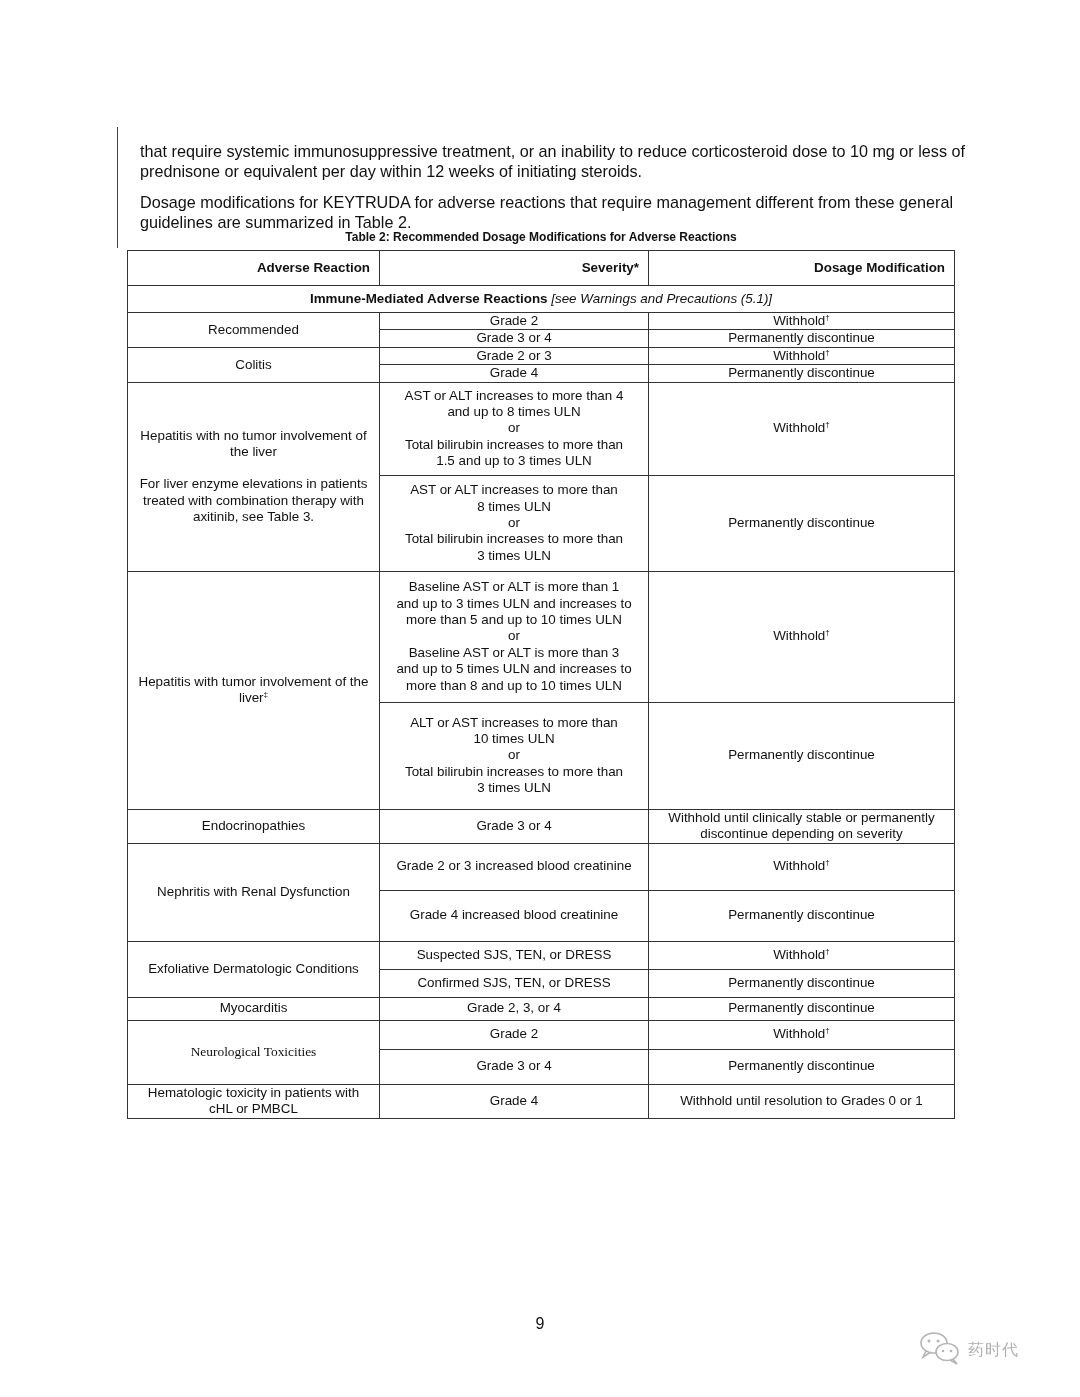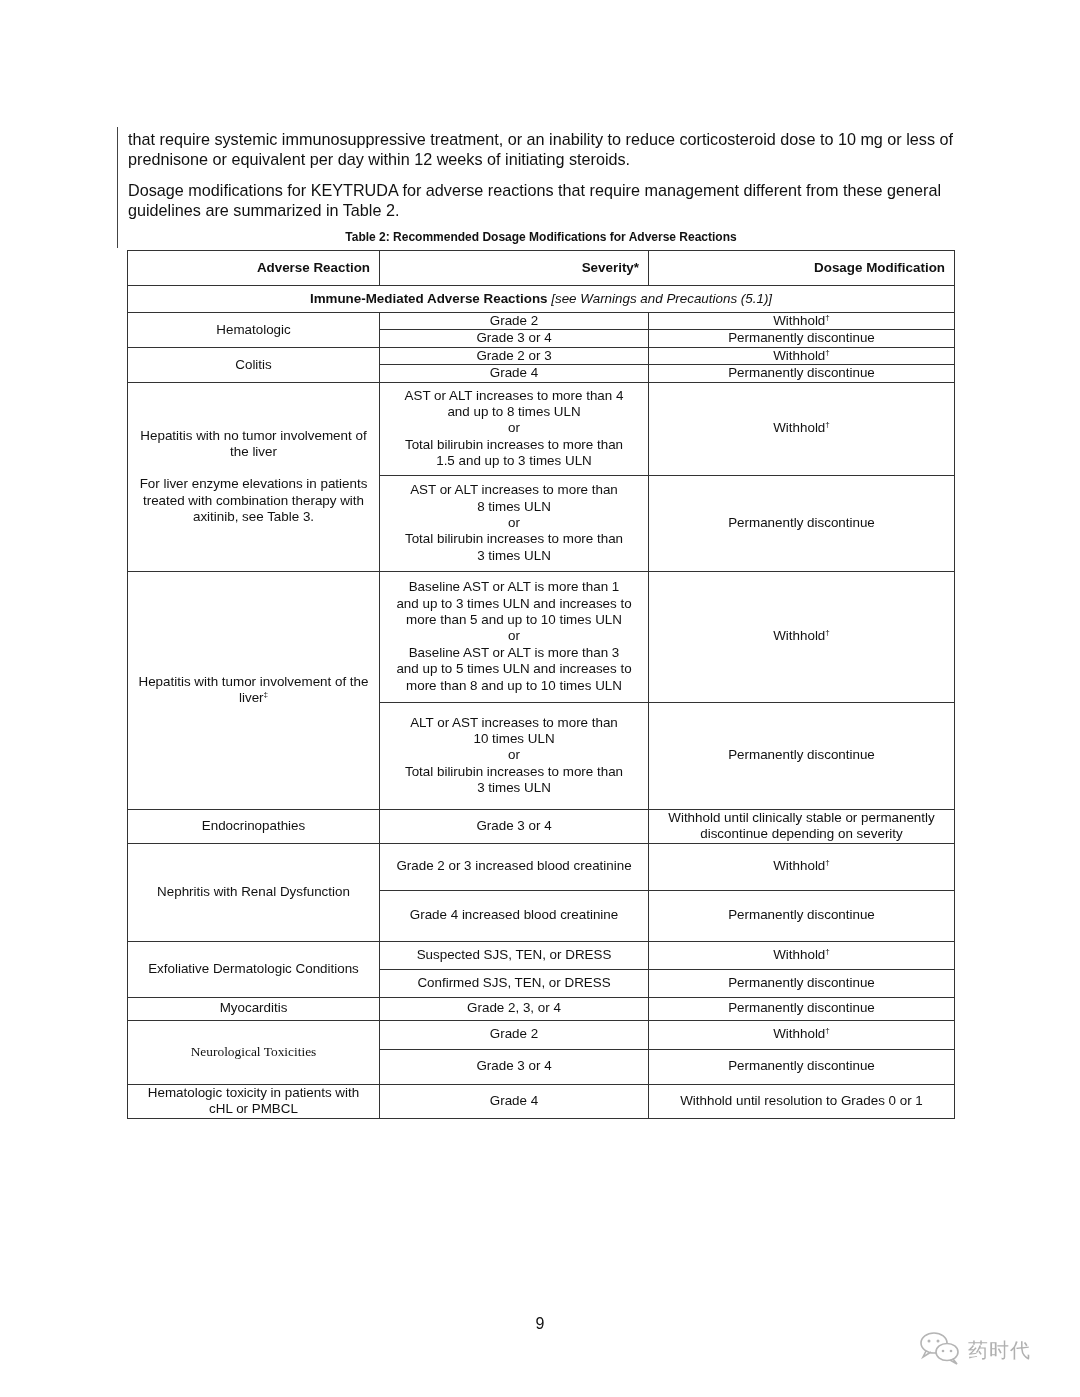--- a/index.html
+++ b/index.html
@@ -1,19 +1,19 @@
 <!DOCTYPE html>
 <html><head>
 <meta charset="utf-8">
 <style>
   html, body { margin: 0; padding: 0; background: #ffffff; }
   body { width: 1080px; height: 1397px; position: relative; overflow: hidden;
          font-family: "Liberation Sans", sans-serif; color: #111; }
   .change-bar { position: absolute; left: 117px; top: 127px; width: 1px; height: 121px; background: #444; }
-  .para { position: absolute; left: 128px; width: 830px; font-size: 16.2px; line-height: 20px; margin: 0; }
+  .para { position: absolute; left: 128px; width: 830px; font-size: 16.2px; line-height: 20px; margin: 12px; }
   #p1 { top: 129px; }
   #p2 { top: 180px; }
   .caption { position: absolute; left: 128px; width: 826px; top: 230px; text-align: center;
              font-weight: bold; font-size: 12px; }
   table.tbl { position: absolute; left: 127px; top: 250px; width: 827px; border-collapse: collapse;
               table-layout: fixed; font-size: 13.4px; line-height: 16.4px; }
   table.tbl td, table.tbl th { border: 1px solid #333; padding: 0 9px; vertical-align: middle; text-align: center; }
   table.tbl th { font-weight: bold; text-align: right; height: 34px; }
   col.c1 { width: 252px; } col.c2 { width: 269px; } col.c3 { width: 306px; }
   .section-row td { height: 26px; }
@@ -29,21 +29,21 @@
   .neph2 td { height: 50px; }
   .exf td { height: 27px; }
   .myo td { height: 22px; margin-top: 27px; }
   .neuro1 td { height: 28px; vertical-align: top; padding-top: 1px; }
   .neuro2 td { height: 34px; vertical-align: top; padding-top: 1px; }
   .hema td { height: 33px; }
   .block { display: block; }
   .gap { display: block; height: 16px; }
   .page-number { position: absolute; left: 0; width: 1080px; top: 1315px; text-align: center; font-size: 16px; }
   .watermark { position: absolute; left: 918px; top: 1330px; display: flex; align-items: center; gap: 6px; color: #9a9a9a; }
-  .watermark .wm-text { font-size: 20px; color: #b0b0b0; letter-spacing: 1px; }
+  .watermark .wm-text { font-size: 16px; color: #b0b0b0; letter-spacing: 1px; }
 </style>
 </head>
 <body>
 
 <div class="change-bar"></div>
 
 <p class="para" id="p1">that require systemic immunosuppressive treatment, or an inability to reduce corticosteroid dose to 10 mg or less of prednisone or equivalent per day within 12 weeks of initiating steroids.</p>
 <p class="para" id="p2">Dosage modifications for KEYTRUDA for adverse reactions that require management different from these general guidelines are summarized in Table 2.</p>
 
 <div class="caption">Table 2: Recommended Dosage Modifications for Adverse Reactions</div>
@@ -58,21 +58,21 @@
       <tr>
     <th>Adverse Reaction</th>
     <th>Severity*</th>
     <th>Dosage Modification</th>
   </tr>
   <tr class="section-row">
     <td colspan="3"><b>Immune-Mediated Adverse Reactions</b><span class="ital"> [see Warnings and Precautions (5.1)]</span></td>
   </tr>
 
   <tr class="tight">
-    <td rowspan="2">Hematologic</td>
+    <td rowspan="2">Recommended</td>
     <td>Grade 2</td>
     <td><span>Withhold</span><sup>†</sup></td>
   </tr>
   <tr class="tight">
     <td>Grade 3 or 4</td>
     <td>Permanently discontinue</td>
   </tr>
 
   <tr class="tight">
     <td rowspan="2">Colitis</td>

